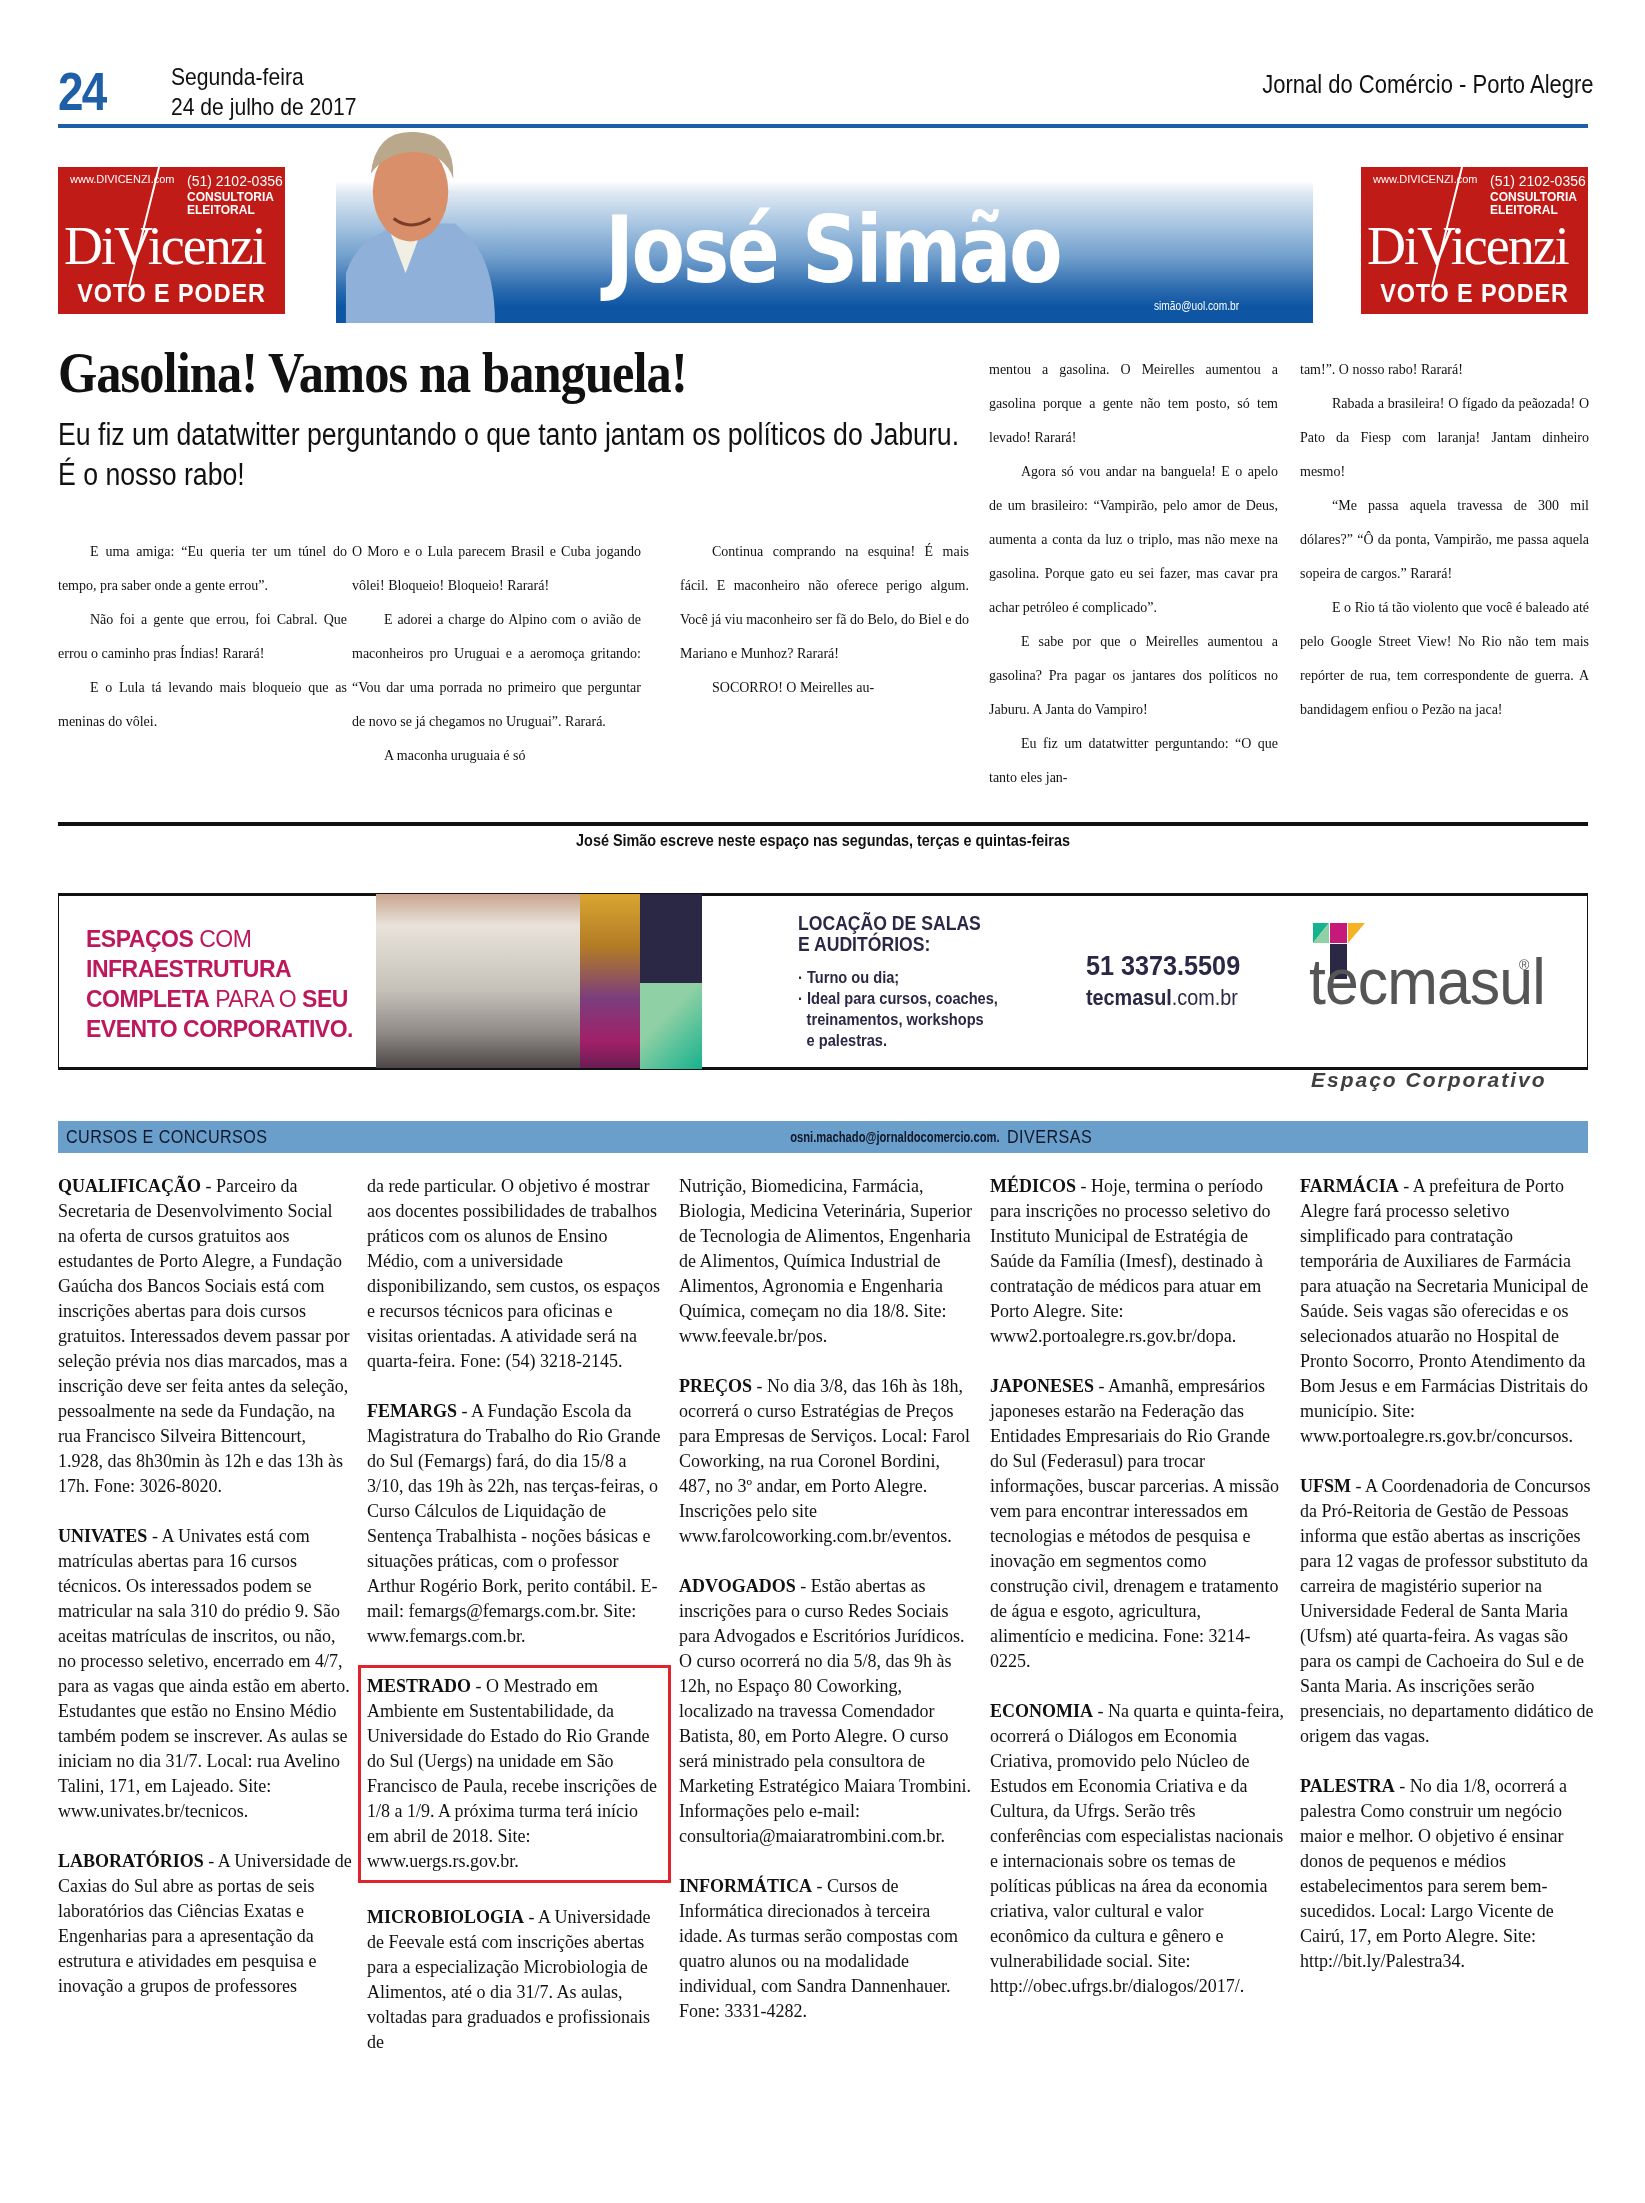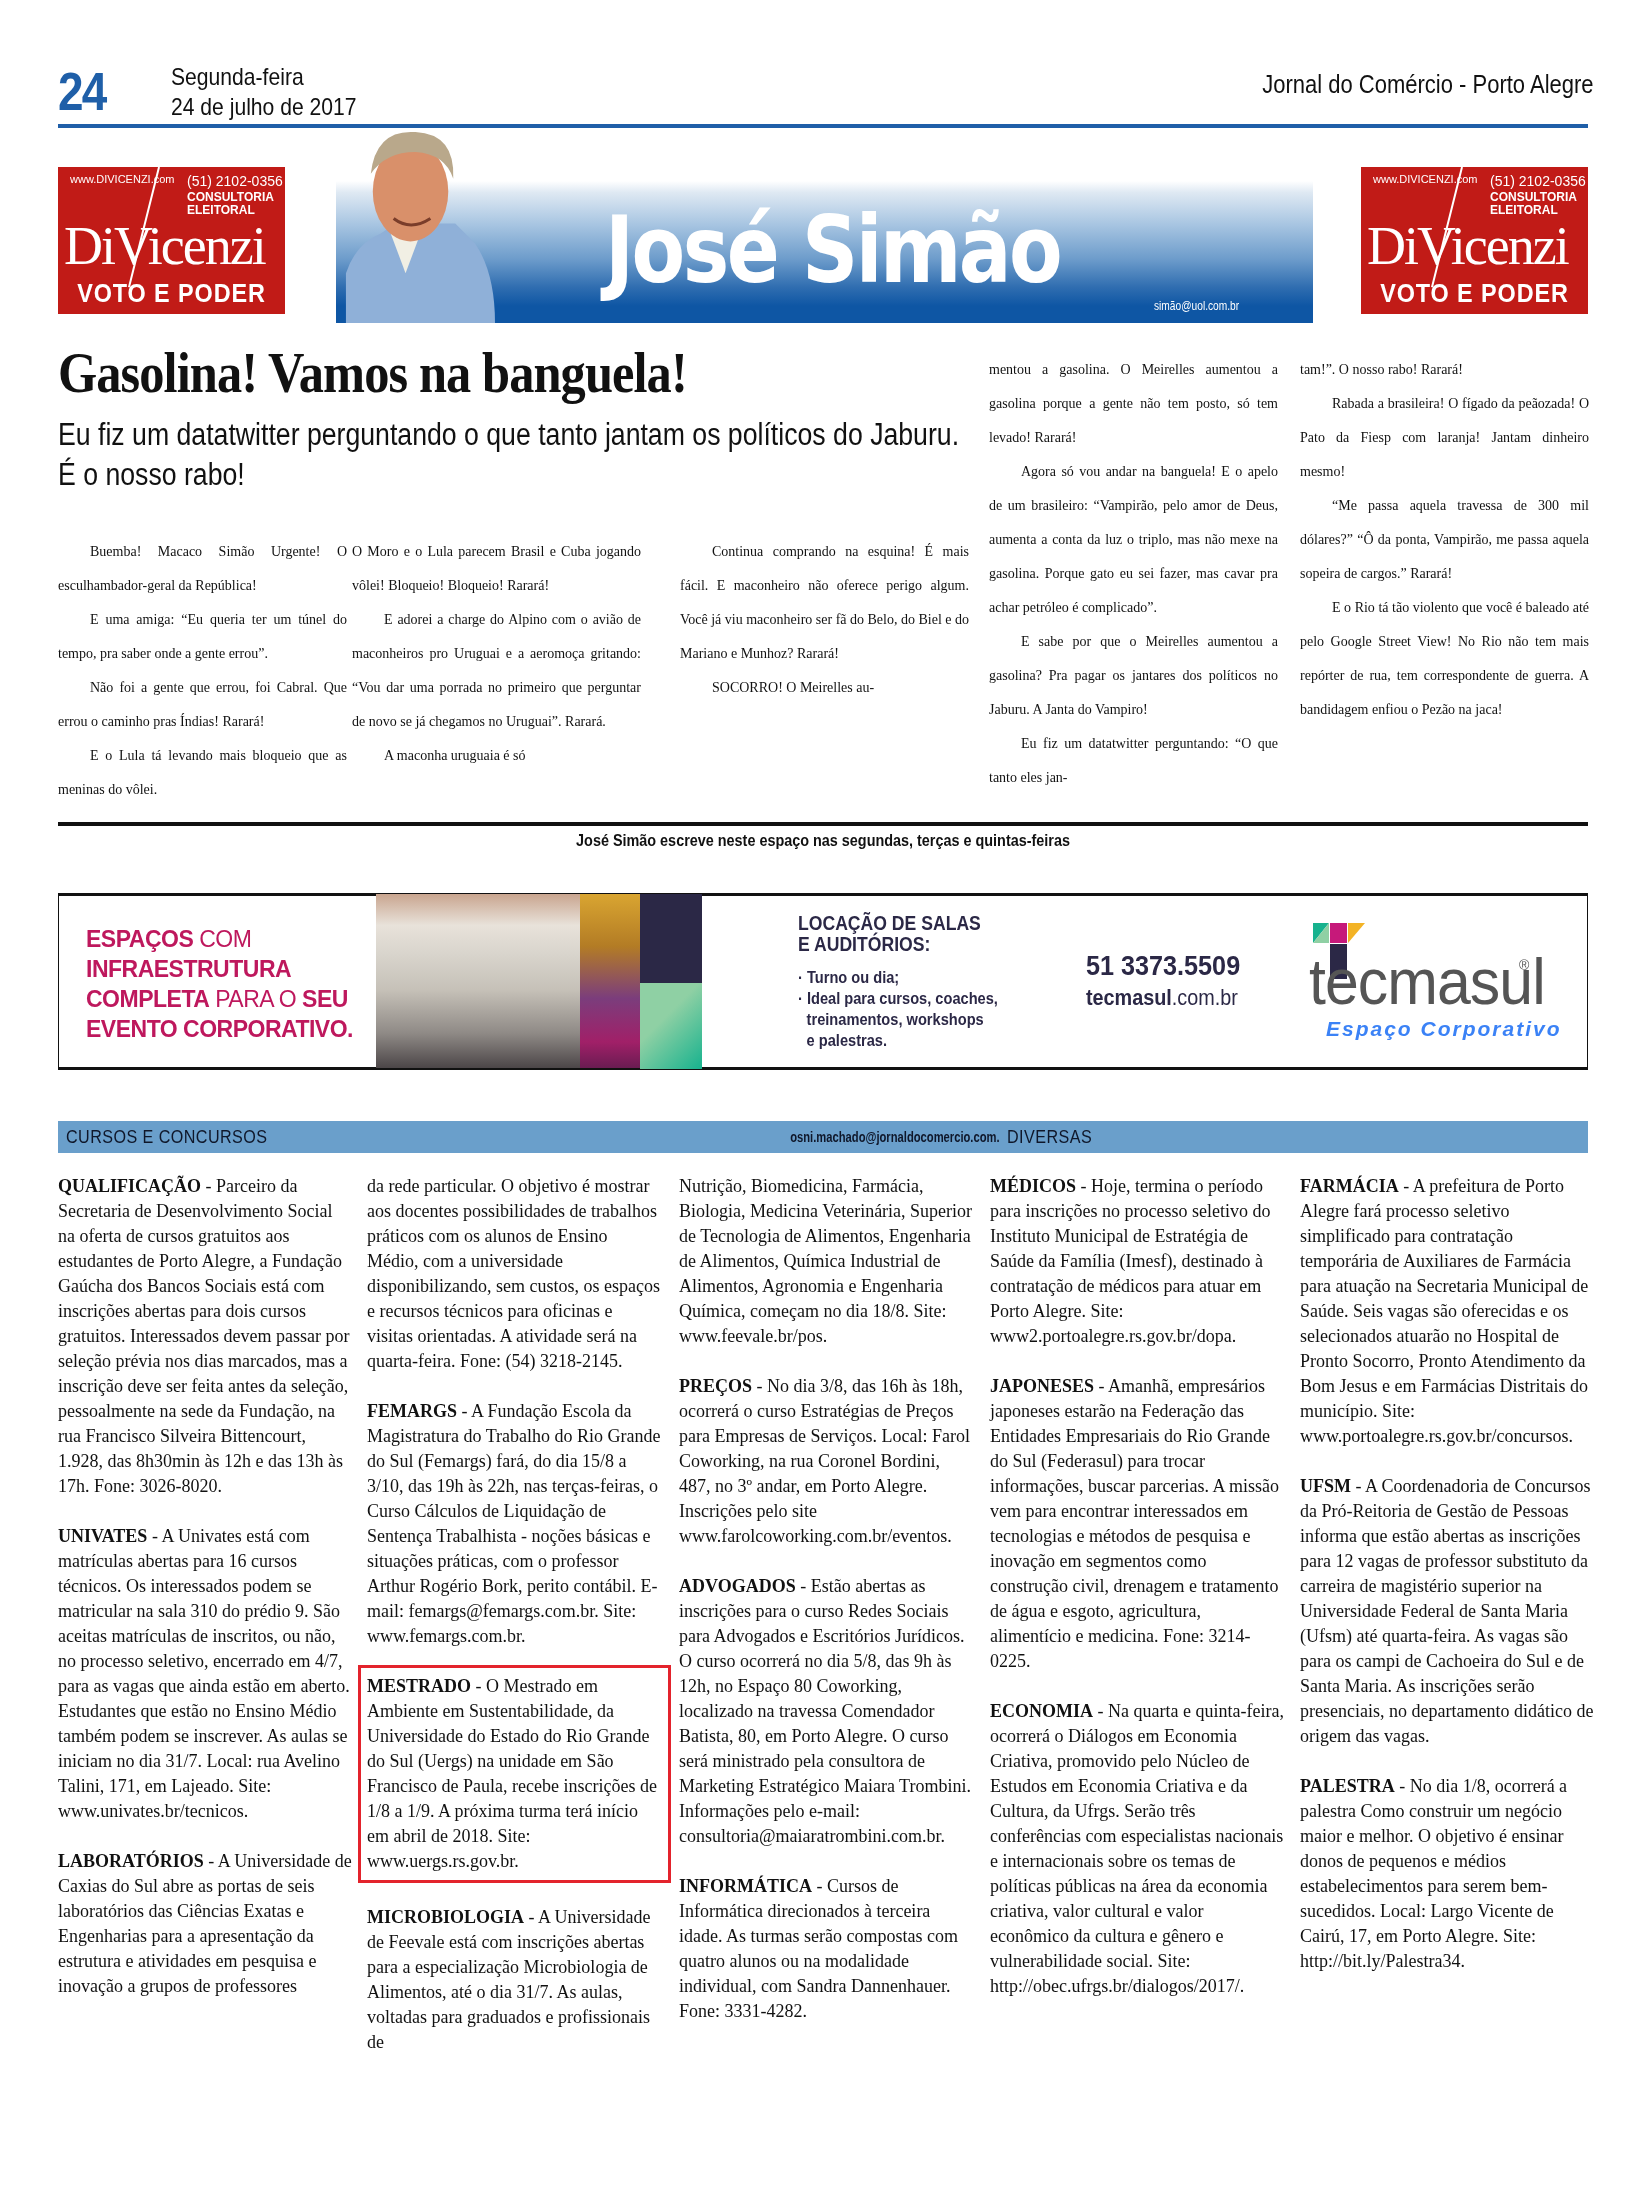--- a/index.html
+++ b/index.html
@@ -52,21 +52,21 @@
   #ad-tri2 { left: 640px; top: 983px; width: 62px; height: 86px; background: linear-gradient(135deg, #8fd0a4 40%, #17b28e 100%); clip-path: polygon(0 0, 100% 0, 100% 100%, 0 100%); }
   #ad-mid-title { left: 798px; top: 913px; font: bold 20px "Liberation Sans", sans-serif; line-height: 21px; color: #2b2846; transform: scaleX(0.88); transform-origin: left; }
   #ad-mid-list { left: 798px; top: 967px; font: bold 17px "Liberation Sans", sans-serif; line-height: 21px; color: #2b2846; transform: scaleX(0.86); transform-origin: left; }
   #ad-mid-list li { list-style: none; }
   #ad-phone { left: 1086px; top: 950px; font: bold 28px "Liberation Sans", sans-serif; color: #2b2846; transform: scaleX(0.9); transform-origin: left; }
   #ad-site { left: 1086px; top: 985px; font: 22px "Liberation Sans", sans-serif; color: #2b2846; transform: scaleX(0.9); transform-origin: left; }
   #ad-site b { font-weight: bold; }
   #tec-logo-mark { left: 1313px; top: 923px; width: 52px; height: 56px; }
   #tec-logo { left: 1309px; top: 945px; font: 64px "Liberation Sans", sans-serif; color: #555; letter-spacing: -1px; transform: scaleX(0.95); transform-origin: left; }
   #tec-reg { left: 1519px; top: 957px; font: 14px "Liberation Sans", sans-serif; color: #555; }
-  #tec-sub { left: 1311px; top: 1017px; font: italic bold 21px "Liberation Sans", sans-serif; color: #3b82f6; letter-spacing: 2px; margin-left: 15px; }
+  #tec-sub { left: 1311px; top: 1068px; font: italic bold 21px "Liberation Sans", sans-serif; color: #404040; letter-spacing: 2px; }
 
   
   .sec-head { top: 1121px; height: 32px; background: #6a9fcb; color: #0f172a; font: 19px "Liberation Sans", sans-serif; line-height: 32px; padding-left: 8px; }
   #sec-cursos { left: 58px; width: 961px; }
   #sec-diversas { left: 999px; width: 589px; }
   .sec-head .sec-label { display: inline-block; transform: scaleX(0.85); transform-origin: left; letter-spacing: 0.5px; }
   #sec-cursos .sec-email { position: absolute; right: 8px; top: 0; font-size: 14px; font-weight: bold; transform: scaleX(0.8); transform-origin: right; }
 
   
   .ccol { top: 1174px; width: 295px; font-size: 18px; line-height: 25px; }
@@ -115,21 +115,20 @@
   <path d="M35 50 Q40 5 80 8 Q120 10 118 55 Q110 30 80 28 Q50 28 35 50 Z" fill="#b9a88b"></path>
   <path d="M58 95 Q75 108 95 95" stroke="#7a3d2a" stroke-width="3" fill="none"></path>
 </svg>
 <div id="banner-title" class="abs">José Simão</div>
 <div id="banner-email" class="abs">simão@uol.com.br</div>
 
 <h1 id="headline" class="abs">Gasolina! Vamos na banguela!</h1>
 <div id="subhead" class="abs">Eu fiz um datatwitter perguntando o que tanto jantam os políticos do Jaburu. É o nosso rabo!</div>
 
 <div id="acol1" class="abs acol">
-    <p>Buemba! Macaco Simão Urgente! O esculhambador-geral da República!</p>
     <p>E uma amiga: “Eu queria ter um túnel do tempo, pra saber onde a gente errou”.</p>
     <p>Não foi a gente que errou, foi Cabral. Que errou o caminho pras Índias! Rarará!</p>
     <p>E o Lula tá levando mais bloqueio que as meninas do vôlei.</p>
   </div>
 <div id="acol2" class="abs acol">
     <p class="noindent">O Moro e o Lula parecem Brasil e Cuba jogando vôlei! Bloqueio! Bloqueio! Rarará!</p>
     <p>E adorei a charge do Alpino com o avião de maconheiros pro Uruguai e a aeromoça gritando: “Vou dar uma porrada no primeiro que perguntar de novo se já chegamos no Uruguai”. Rarará.</p>
     <p>A maconha uruguaia é só</p>
   </div>
 <div id="acol3" class="abs acol">

